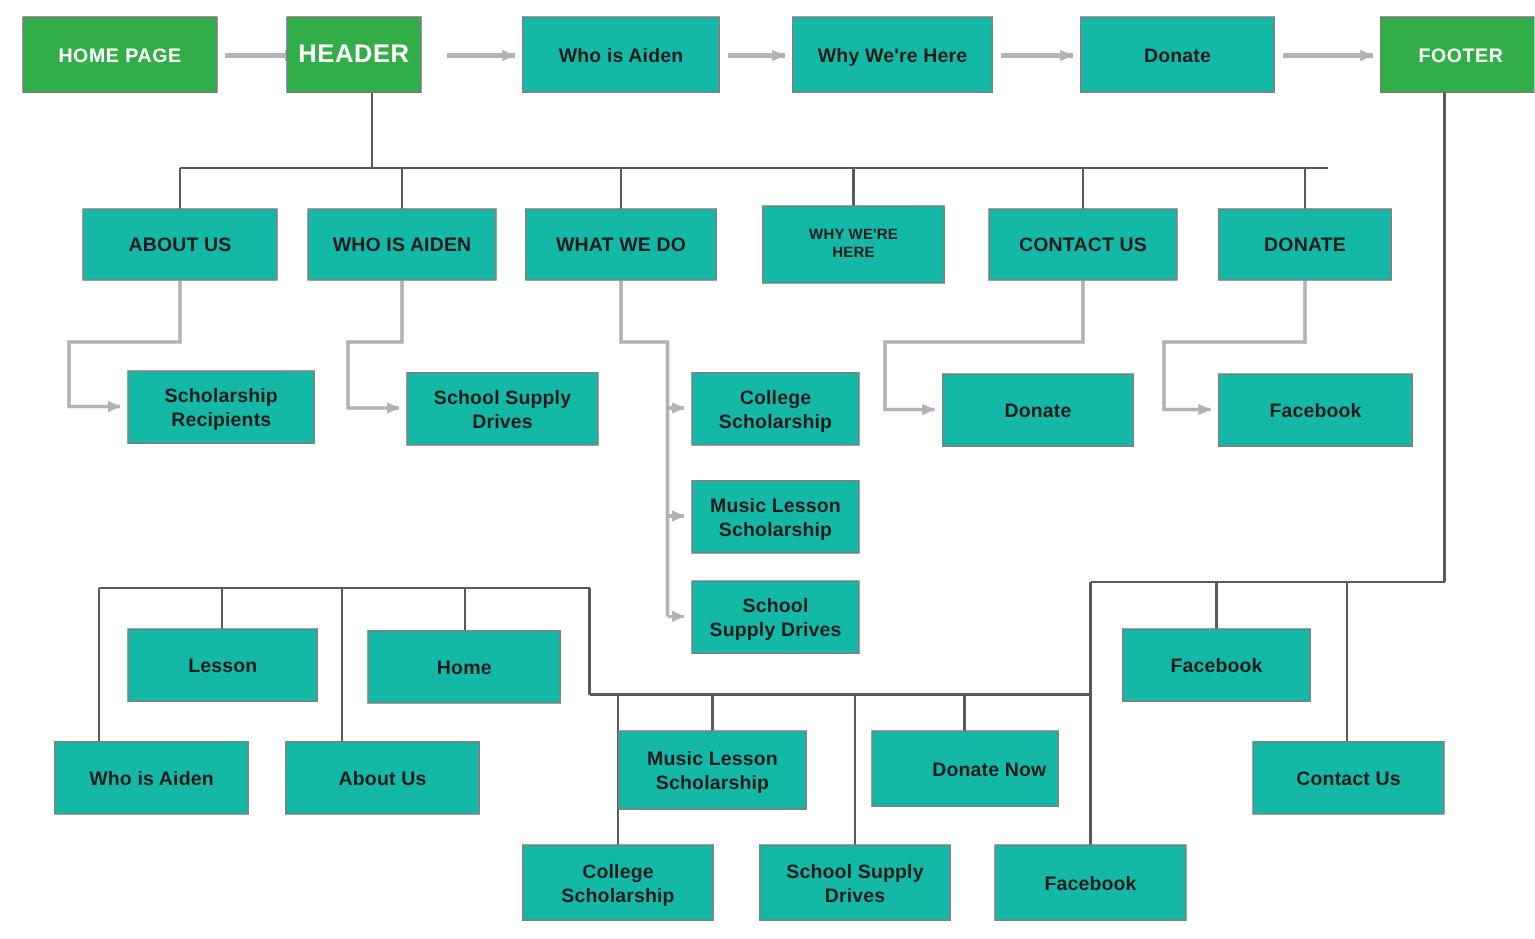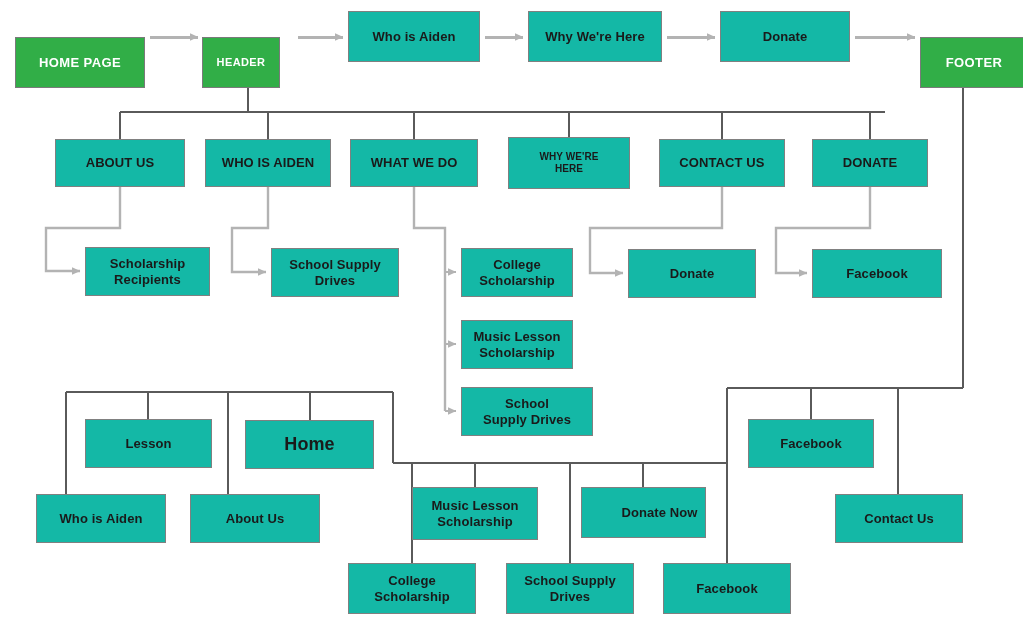--- a/index.html
+++ b/index.html
@@ -47,21 +47,20 @@
   .node-box .node-label {
     display: block;
     padding: 0 4px;
     white-space: pre-line;
   }
   .node-box.accent {
     background: #31ae47;
     border-color: #7a7a7a;
     color: #ffffff;
     letter-spacing: 0.4px;
-    margin-top: 26px;
   }
   .node-box.plain {
     border-color: #808080;
   }
 </style>
 </head>
 <body>
 
 <div id="diagram-root">
   <svg class="diagram-canvas" viewBox="0 0 1023 626" preserveAspectRatio="none" aria-hidden="true">
@@ -112,21 +111,21 @@
         <polyline points="414,187 414,228 445,228 445,411" fill="none" stroke="#b3b3b3" stroke-width="2.4"></polyline>
         <line x1="445" y1="272" x2="456" y2="272" stroke="#b3b3b3" stroke-width="2.4" shape-rendering="crispEdges" marker-end="url(#arrow-light)"></line>
         <line x1="445" y1="344" x2="456" y2="344" stroke="#b3b3b3" stroke-width="2.4" shape-rendering="crispEdges" marker-end="url(#arrow-light)"></line>
         <line x1="445" y1="411" x2="456" y2="411" stroke="#b3b3b3" stroke-width="2.4" shape-rendering="crispEdges" marker-end="url(#arrow-light)"></line>
       </g>
   </svg>
   <div id="node-layer">
       <div class="node-box accent" style="left: 15px; top: 11px; width: 130px; height: 51px; font-size: 13px;">
         <span class="node-label">HOME PAGE</span>
       </div>
-      <div class="node-box accent" style="left: 202px; top: 11px; width: 78px; height: 51px; font-size: 11px;">
+      <div class="node-box accent" style="left: 191px; top: 11px; width: 90px; height: 51px; font-size: 17px;">
         <span class="node-label">HEADER</span>
       </div>
       <div class="node-box plain" style="left: 348px; top: 11px; width: 132px; height: 51px; font-size: 13px;">
         <span class="node-label">Who is Aiden</span>
       </div>
       <div class="node-box plain" style="left: 528px; top: 11px; width: 134px; height: 51px; font-size: 13px;">
         <span class="node-label">Why We're Here</span>
       </div>
       <div class="node-box plain" style="left: 720px; top: 11px; width: 130px; height: 51px; font-size: 13px;">
         <span class="node-label">Donate</span>
@@ -162,34 +161,34 @@
 Drives</span>
       </div>
       <div class="node-box plain" style="left: 461px; top: 248px; width: 112px; height: 49px; font-size: 13px;">
         <span class="node-label">College
 Scholarship</span>
       </div>
       <div class="node-box plain" style="left: 461px; top: 320px; width: 112px; height: 49px; font-size: 13px;">
         <span class="node-label">Music Lesson
 Scholarship</span>
       </div>
-      <div class="node-box plain" style="left: 461px; top: 387px; width: 132px; height: 49px; font-size: 13px;">
+      <div class="node-box plain" style="left: 461px; top: 387px; width: 112px; height: 49px; font-size: 13px;">
         <span class="node-label">School
 Supply Drives</span>
       </div>
       <div class="node-box plain" style="left: 628px; top: 249px; width: 128px; height: 49px; font-size: 13px;">
         <span class="node-label">Donate</span>
       </div>
       <div class="node-box plain" style="left: 812px; top: 249px; width: 130px; height: 49px; font-size: 13px;">
         <span class="node-label">Facebook</span>
       </div>
       <div class="node-box plain" style="left: 85px; top: 419px; width: 127px; height: 49px; font-size: 13px;">
         <span class="node-label">Lesson</span>
       </div>
-      <div class="node-box plain" style="left: 245px; top: 420px; width: 129px; height: 49px; font-size: 18px;">
+      <div class="node-box plain" style="left: 245px; top: 420px; width: 129px; height: 49px; font-size: 13px;">
         <span class="node-label">Home</span>
       </div>
       <div class="node-box plain" style="left: 36px; top: 494px; width: 130px; height: 49px; font-size: 13px;">
         <span class="node-label">Who is Aiden</span>
       </div>
       <div class="node-box plain" style="left: 190px; top: 494px; width: 130px; height: 49px; font-size: 13px;">
         <span class="node-label">About Us</span>
       </div>
       <div class="node-box plain" style="left: 412px; top: 487px; width: 126px; height: 53px; font-size: 13px;">
         <span class="node-label">Music Lesson

